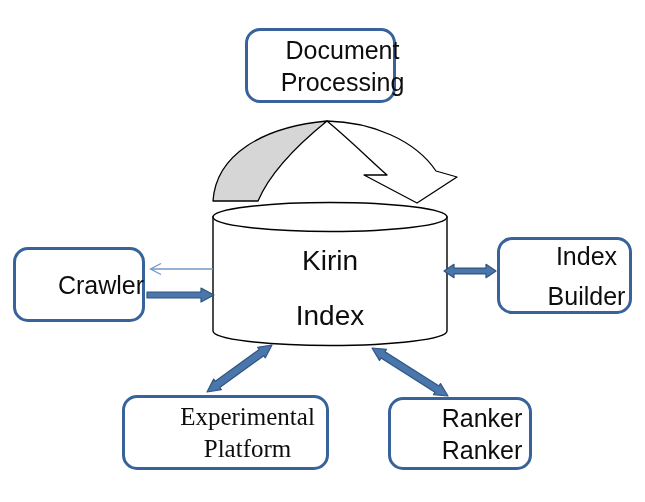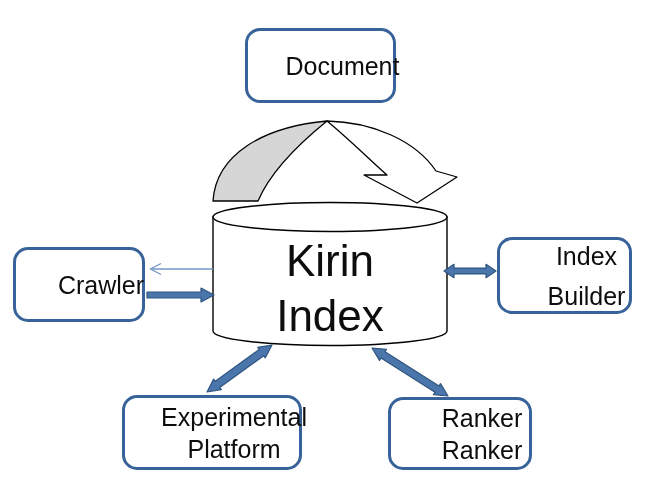--- a/index.html
+++ b/index.html
@@ -33,30 +33,30 @@
     text-align: center;
     color: #0D0D0D;
     font-size: 25px;
     line-height: 32px;
     white-space: nowrap;
     padding-left: 44px;
   }
   .box-doc     { left: 245px; top: 28px;  width: 151px; height: 75px; }
   .box-crawler { left: 13px;  top: 247px; width: 132px; height: 75px; }
   .box-index   { left: 497px; top: 237px; width: 135px; height: 77px; }
-  .box-exp     { left: 122px; top: 395px; width: 180px; height: 75px; }
+  .box-exp     { left: 122px; top: 395px; width: 207px; height: 75px; font-family: Liberation Serif, serif; }
   .box-static  { left: 388px; top: 397px; width: 144px; height: 73px; }
   .cyl-label {
     position: absolute;
     left: 213px;
     top: 233px;
     width: 234px;
     text-align: center;
     color: #0D0D0D;
-    font-size: 44px;
+    font-size: 28px;
     line-height: 55px;
     white-space: nowrap;
   }
 </style>
 </head>
 <body>
 
 <div class="stage">
 
   <svg width="645" height="502" viewBox="0 0 645 502">
@@ -80,20 +80,21 @@
 
     <polygon points="444,271 454,264.3 454,268.1 486,268.1 486,264.3 496,271 486,277.7 486,273.9 454,273.9 454,277.7" stroke-width="1.2" stroke-linejoin="round" fill="#4A76AB" stroke="#2F5580"></polygon>
 
     <polygon points="272,345 257.7,347.3 259.2,349.5 215.3,381.3 213.7,379.1 207,392 221.3,389.6 219.7,387.4 263.7,355.7 265.3,357.8" stroke-width="1.2" stroke-linejoin="round" fill="#4A76AB" stroke="#2F5580"></polygon>
 
     <polygon points="372,348 379.5,360.4 381,358.1 435,392.3 433.5,394.6 448,396 440.5,383.6 439,385.9 385,351.7 386.5,349.4" stroke-width="1.2" stroke-linejoin="round" fill="#4A76AB" stroke="#2F5580"></polygon>
   </svg>
 
   <div class="node-box box-doc" style="border-color: rgb(56, 99, 154);">
     <div>Document</div>
+    <div>Processing</div>
   </div>
 
   <div class="node-box box-crawler" style="border-color: rgb(56, 99, 154);">
     <div>Crawler</div>
   </div>
 
   <div class="node-box box-index" style="border-color: rgb(56, 99, 154); gap: 8px;">
     <div>Index</div>
     <div>Builder</div>
   </div>

